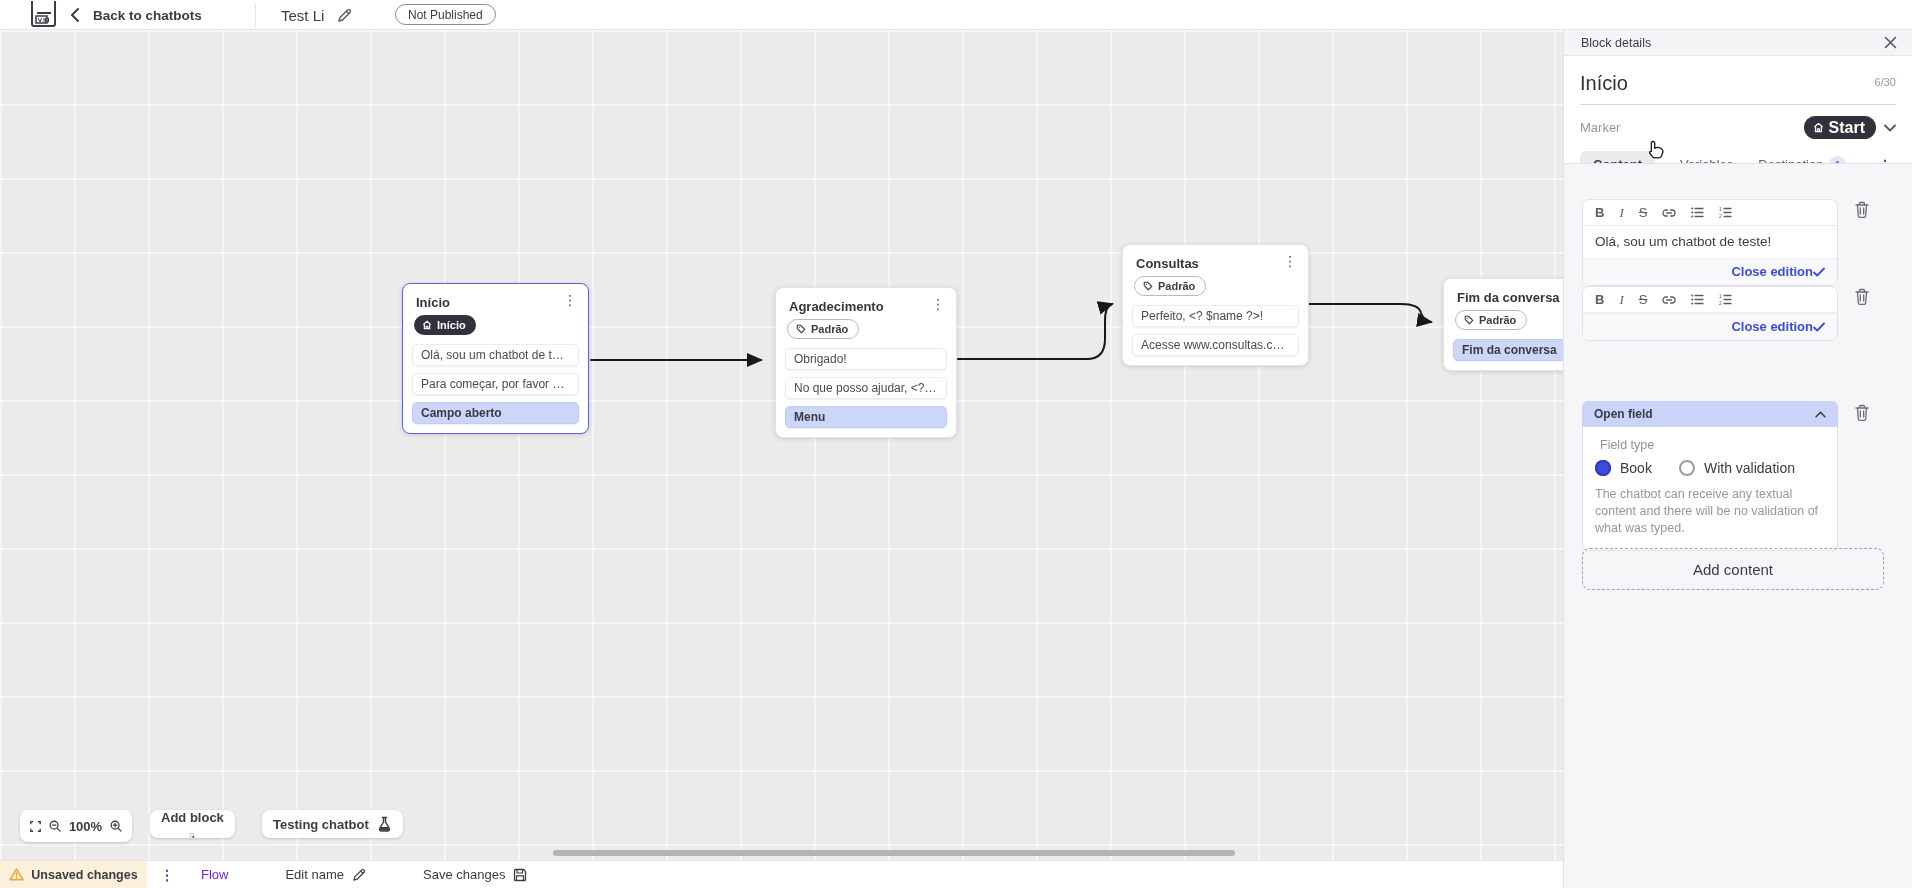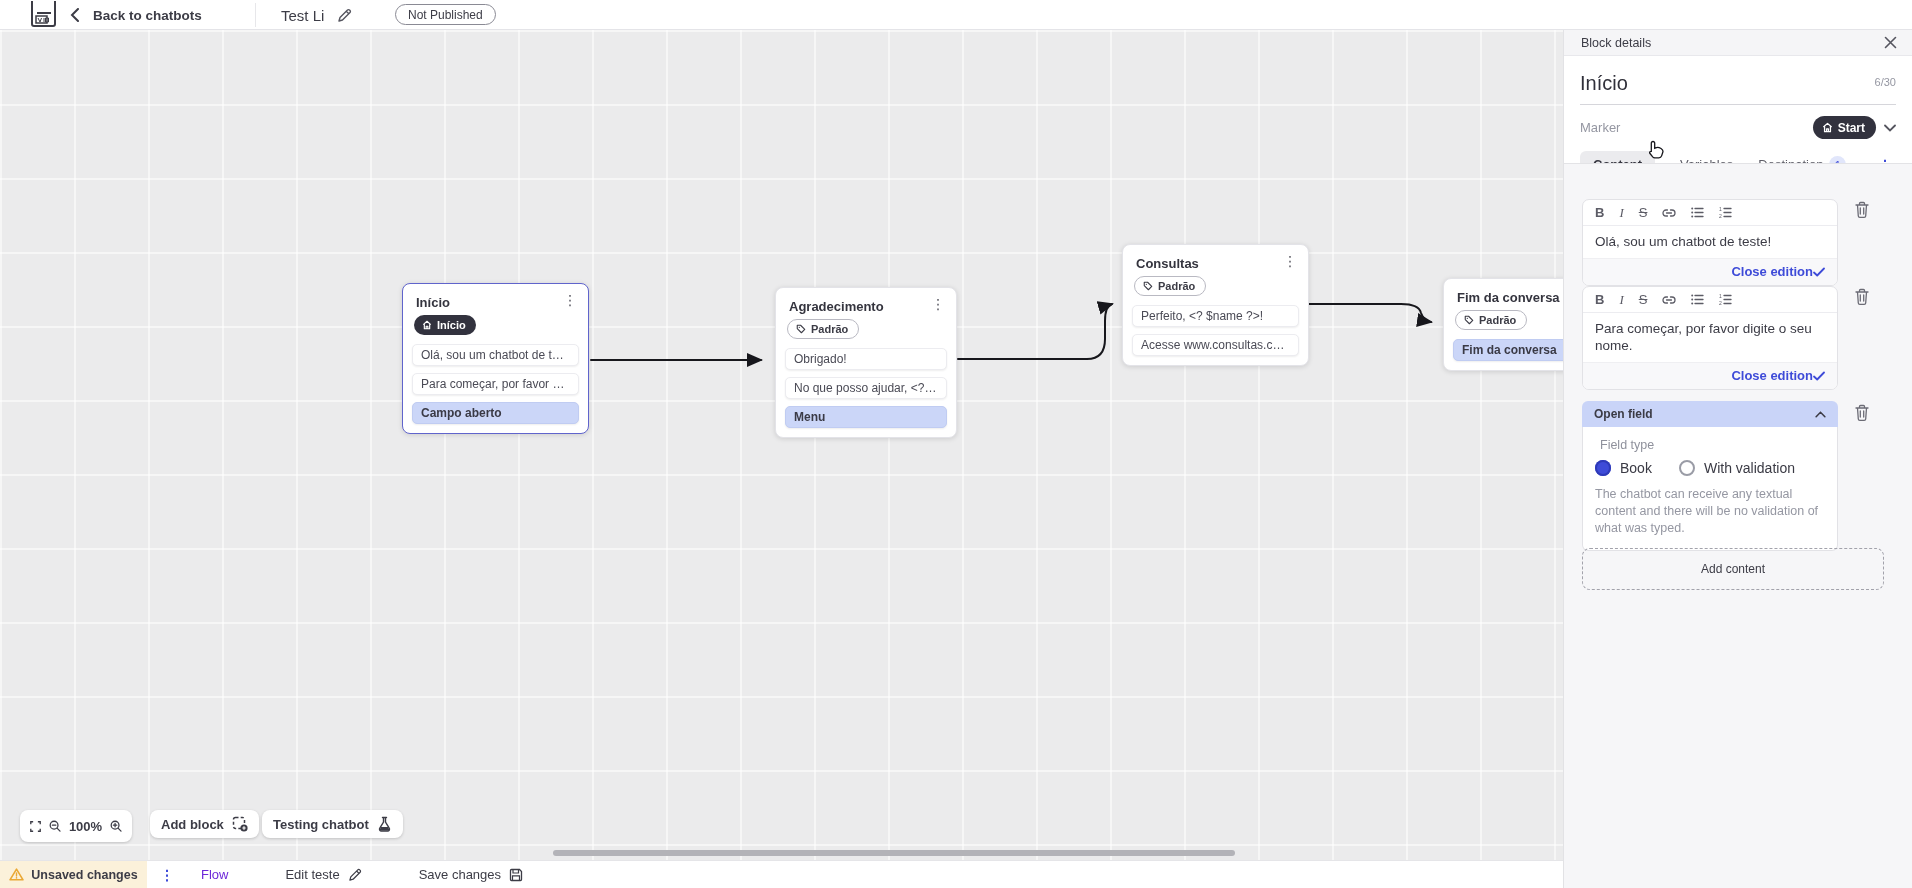--- a/index.html
+++ b/index.html
@@ -61,21 +61,21 @@
     align-items:center; justify-content:space-between; padding:0 15px 0 17px; }
   .panel-head-title { font-size:12.5px; color:#3c3c46; }
   .pn-section { position:relative; padding:0 16px; }
   .pn-title-row { display:flex; align-items:flex-start; justify-content:space-between; padding-top:16px; }
   .pn-title { font-size:20px; color:#30303a; }
   .pn-count { font-size:11px; color:#9597a2; padding-top:4px; }
   .pn-title-underline { border-bottom:1px solid #d6d6db; padding-bottom:9px; }
   .pn-marker-row { display:flex; align-items:center; margin-top:11px; }
   .pn-marker-label { font-size:13px; color:#9597a2; flex:1; }
   .start-pill { display:inline-flex; align-items:center; gap:5px; background:#32323e; color:#fff;
-    height:23px; border-radius:999px; padding:0 11px 0 9px; font-size:12px; font-weight:bold; cursor:pointer; }
+    height:23px; border-radius:999px; padding:0 11px 0 9px; font-size:16px; font-weight:bold; cursor:pointer; }
   .pn-tabs { display:flex; align-items:center; margin-top:11px; height:29px; position:relative; }
   .pn-tab-chip { background:#ebebee; border-radius:6px; padding:6px 13px; font-size:13px; font-weight:bold; color:#34343e; cursor:pointer; }
   .pn-tab { font-size:13px; color:#5c5c66; margin-left:25px; cursor:pointer; display:flex; align-items:center; gap:6px; }
   .pn-badge { width:17px; height:17px; border-radius:50%; background:#e1e6fb; color:#3e4bd8;
     font-size:11px; display:flex; align-items:center; justify-content:center; }
   .pn-kebab { margin-left:auto; color:#3e4bd8; font-weight:bold; cursor:pointer; padding-right:4px; }
   .pn-tabs-divider { position:absolute; left:0; top:133px; width:349px; border-top:1px solid #e3e3e6; }
   .pn-content { position:absolute; left:0; top:134px; width:349px; height:724px; background:#f6f6f8; }
 
   .ed-card { position:absolute; left:18px; width:256px; background:#fff; border:1px solid #e2e2e6; border-radius:7px; overflow:hidden; }
@@ -96,21 +96,21 @@
   .of-body { background:#fff; border:1px solid #e2e2e6; border-top:none; border-radius:0 0 6px 6px; padding:11px 12px 13px; }
   .of-ft-label { font-size:12.5px; color:#8f919c; margin-left:5px; }
   .of-radios { display:flex; align-items:center; gap:27px; margin-top:8px; }
   .radio-opt { display:flex; align-items:center; gap:9px; cursor:pointer; font-size:14px; color:#3a3a44; }
   .radio { width:16px; height:16px; border-radius:50%; flex:none; }
   .radio.on { background:#3e4bd8; box-shadow:inset 0 0 0 2px #2e3ab8; }
   .radio.off { background:#fff; border:2px solid #9a9ca6; }
   .of-helper { margin-top:10px; font-size:12.5px; color:#9597a2; line-height:17px; }
 
   .add-content { position:absolute; left:18px; top:384px; width:302px; height:42px; border:1.5px dashed #a2a2ab;
-    border-radius:8px; display:flex; align-items:center; justify-content:center; font-size:12px;
+    border-radius:8px; display:flex; align-items:center; justify-content:center; font-size:15px;
     color:#3c3c46; cursor:pointer; }
 
   .cursor-hand { position:absolute; left:85px; top:110px; z-index:5; pointer-events:none; }
 
   
   .bottombar { position:absolute; left:0; top:860px; width:1563px; height:28px; background:#fff;
     border-top:1px solid #e5e5e8; display:flex; align-items:center; z-index:25; }
   .unsaved { width:147px; height:100%; background:#fbf1da; display:flex; align-items:center;
     justify-content:center; gap:7px; font-size:12.5px; font-weight:bold; color:#3c3c46; }
   .bb-kebab { margin-left:13px; color:#3e4bd8; font-weight:bold; cursor:pointer; }
@@ -242,21 +242,21 @@
       <svg width="14" height="14" viewBox="0 0 14 14">
           <circle cx="6" cy="6" r="4.6" stroke="#3c3c46" stroke-width="1.5" fill="none"></circle>
           <path d="M9.5 9.5 L13 13 M4 6 h4" stroke="#3c3c46" stroke-width="1.5" fill="none" stroke-linecap="round"></path>
         </svg>
       <span>100%</span>
       <svg width="14" height="14" viewBox="0 0 14 14">
           <circle cx="6" cy="6" r="4.6" stroke="#3c3c46" stroke-width="1.5" fill="none"></circle>
           <path d="M9.5 9.5 L13 13 M4 6 h4 M6 4 v4" stroke="#3c3c46" stroke-width="1.5" fill="none" stroke-linecap="round"></path>
         </svg>
     </div>
-    <div class="cv-card" style="left:150px; top:780px;">
+    <div class="cv-card" style="left:150px; top:780px;flex-direction:column;">
       <span>Add block</span>
       <svg width="16" height="16" viewBox="0 0 16 16">
           <rect x="1.5" y="1.5" width="11" height="11" rx="2" stroke="#3c3c46" stroke-width="1.5" fill="none" stroke-dasharray="3 2.2"></rect>
           <circle cx="12" cy="12" r="3.6" fill="#3c3c46"></circle>
           <path d="M12 10.3 v3.4 M10.3 12 h3.4" stroke="#fff" stroke-width="1.2"></path>
         </svg>
     </div>
     <div class="cv-card" style="left:262px; top:780px;">
       <span>Testing chatbot</span>
       <svg width="15" height="16" viewBox="0 0 15 16">
@@ -360,21 +360,20 @@
                 <circle cx="1.2" cy="1.5" r="1" fill="#5c5c66"></circle>
                 <circle cx="1.2" cy="5.5" r="1" fill="#5c5c66"></circle>
                 <circle cx="1.2" cy="9.5" r="1" fill="#5c5c66"></circle>
               </svg></span>
           <span><svg width="13" height="11" viewBox="0 0 13 11">
                 <path d="M5 1.5 h7 M5 5.5 h7 M5 9.5 h7" stroke="#5c5c66" stroke-width="1.3" stroke-linecap="round"></path>
                 <text x="0" y="4" font-size="5" fill="#5c5c66">1</text>
                 <text x="0" y="10.5" font-size="5" fill="#5c5c66">2</text>
               </svg></span>
         </div>
-        <div class="ed-text">Para começar, por favor digite o seu nome.</div>
         <div class="ed-footer">
           <span>Close edition</span>
           <svg width="12" height="10" viewBox="0 0 12 10">
               <path d="M1 5.5 L4.2 8.5 L11 1.5" stroke="#3e4bd8" stroke-width="1.8" fill="none" stroke-linecap="round" stroke-linejoin="round"></path>
             </svg>
         </div>
       </div>
       <div class="trash" style="top:124px;">
         <svg width="16" height="18" viewBox="0 0 16 18">
             <path d="M2 4 h12 M5.5 4 V2.5 a1 1 0 0 1 1 -1 h3 a1 1 0 0 1 1 1 V4 M3.5 4 l.8 11 a1.5 1.5 0 0 0 1.5 1.4 h4.4 a1.5 1.5 0 0 0 1.5 -1.4 l.8 -11 M6.3 7 v6 M9.7 7 v6" stroke="#6b6b75" stroke-width="1.3" fill="none" stroke-linecap="round"></path>
@@ -418,21 +417,21 @@
       <svg width="15" height="13" viewBox="0 0 15 13">
           <path d="M7.5 1.2 L14 11.8 H1 Z" fill="none" stroke="#eaa834" stroke-width="1.6" stroke-linejoin="round"></path>
           <path d="M7.5 5 v3" stroke="#eaa834" stroke-width="1.4" stroke-linecap="round"></path>
           <circle cx="7.5" cy="9.9" r="0.8" fill="#eaa834"></circle>
         </svg>
       <span>Unsaved changes</span>
     </div>
     <span class="bb-kebab dots">⋮</span>
     <span class="bb-flow">Flow</span>
     <span class="bb-item" style="margin-left:57px;">
-      <span>Edit teste</span>
+      <span>Edit name</span>
       <svg width="14" height="14" viewBox="0 0 15 15">
           <path d="M2 13 l1-3.5 L10.5 2 a1.4 1.4 0 0 1 2 0 l0.5 0.5 a1.4 1.4 0 0 1 0 2 L5.5 12 Z M9.5 3.5 l2 2" stroke="#3c3c46" stroke-width="1.3" fill="none" stroke-linejoin="round"></path>
         </svg>
     </span>
     <span class="bb-item" style="margin-left:57px;">
       <span>Save changes</span>
       <svg width="14" height="14" viewBox="0 0 14 14">
           <path d="M1.5 2.5 a1 1 0 0 1 1 -1 h8 l2 2 v8 a1 1 0 0 1 -1 1 h-9 a1 1 0 0 1 -1 -1 z" stroke="#3c3c46" stroke-width="1.3" fill="none"></path>
           <path d="M4 1.8 v3.2 h5.5 v-3.2 M3.5 12.3 v-4.5 h7 v4.5" stroke="#3c3c46" stroke-width="1.2" fill="none"></path>
         </svg>

